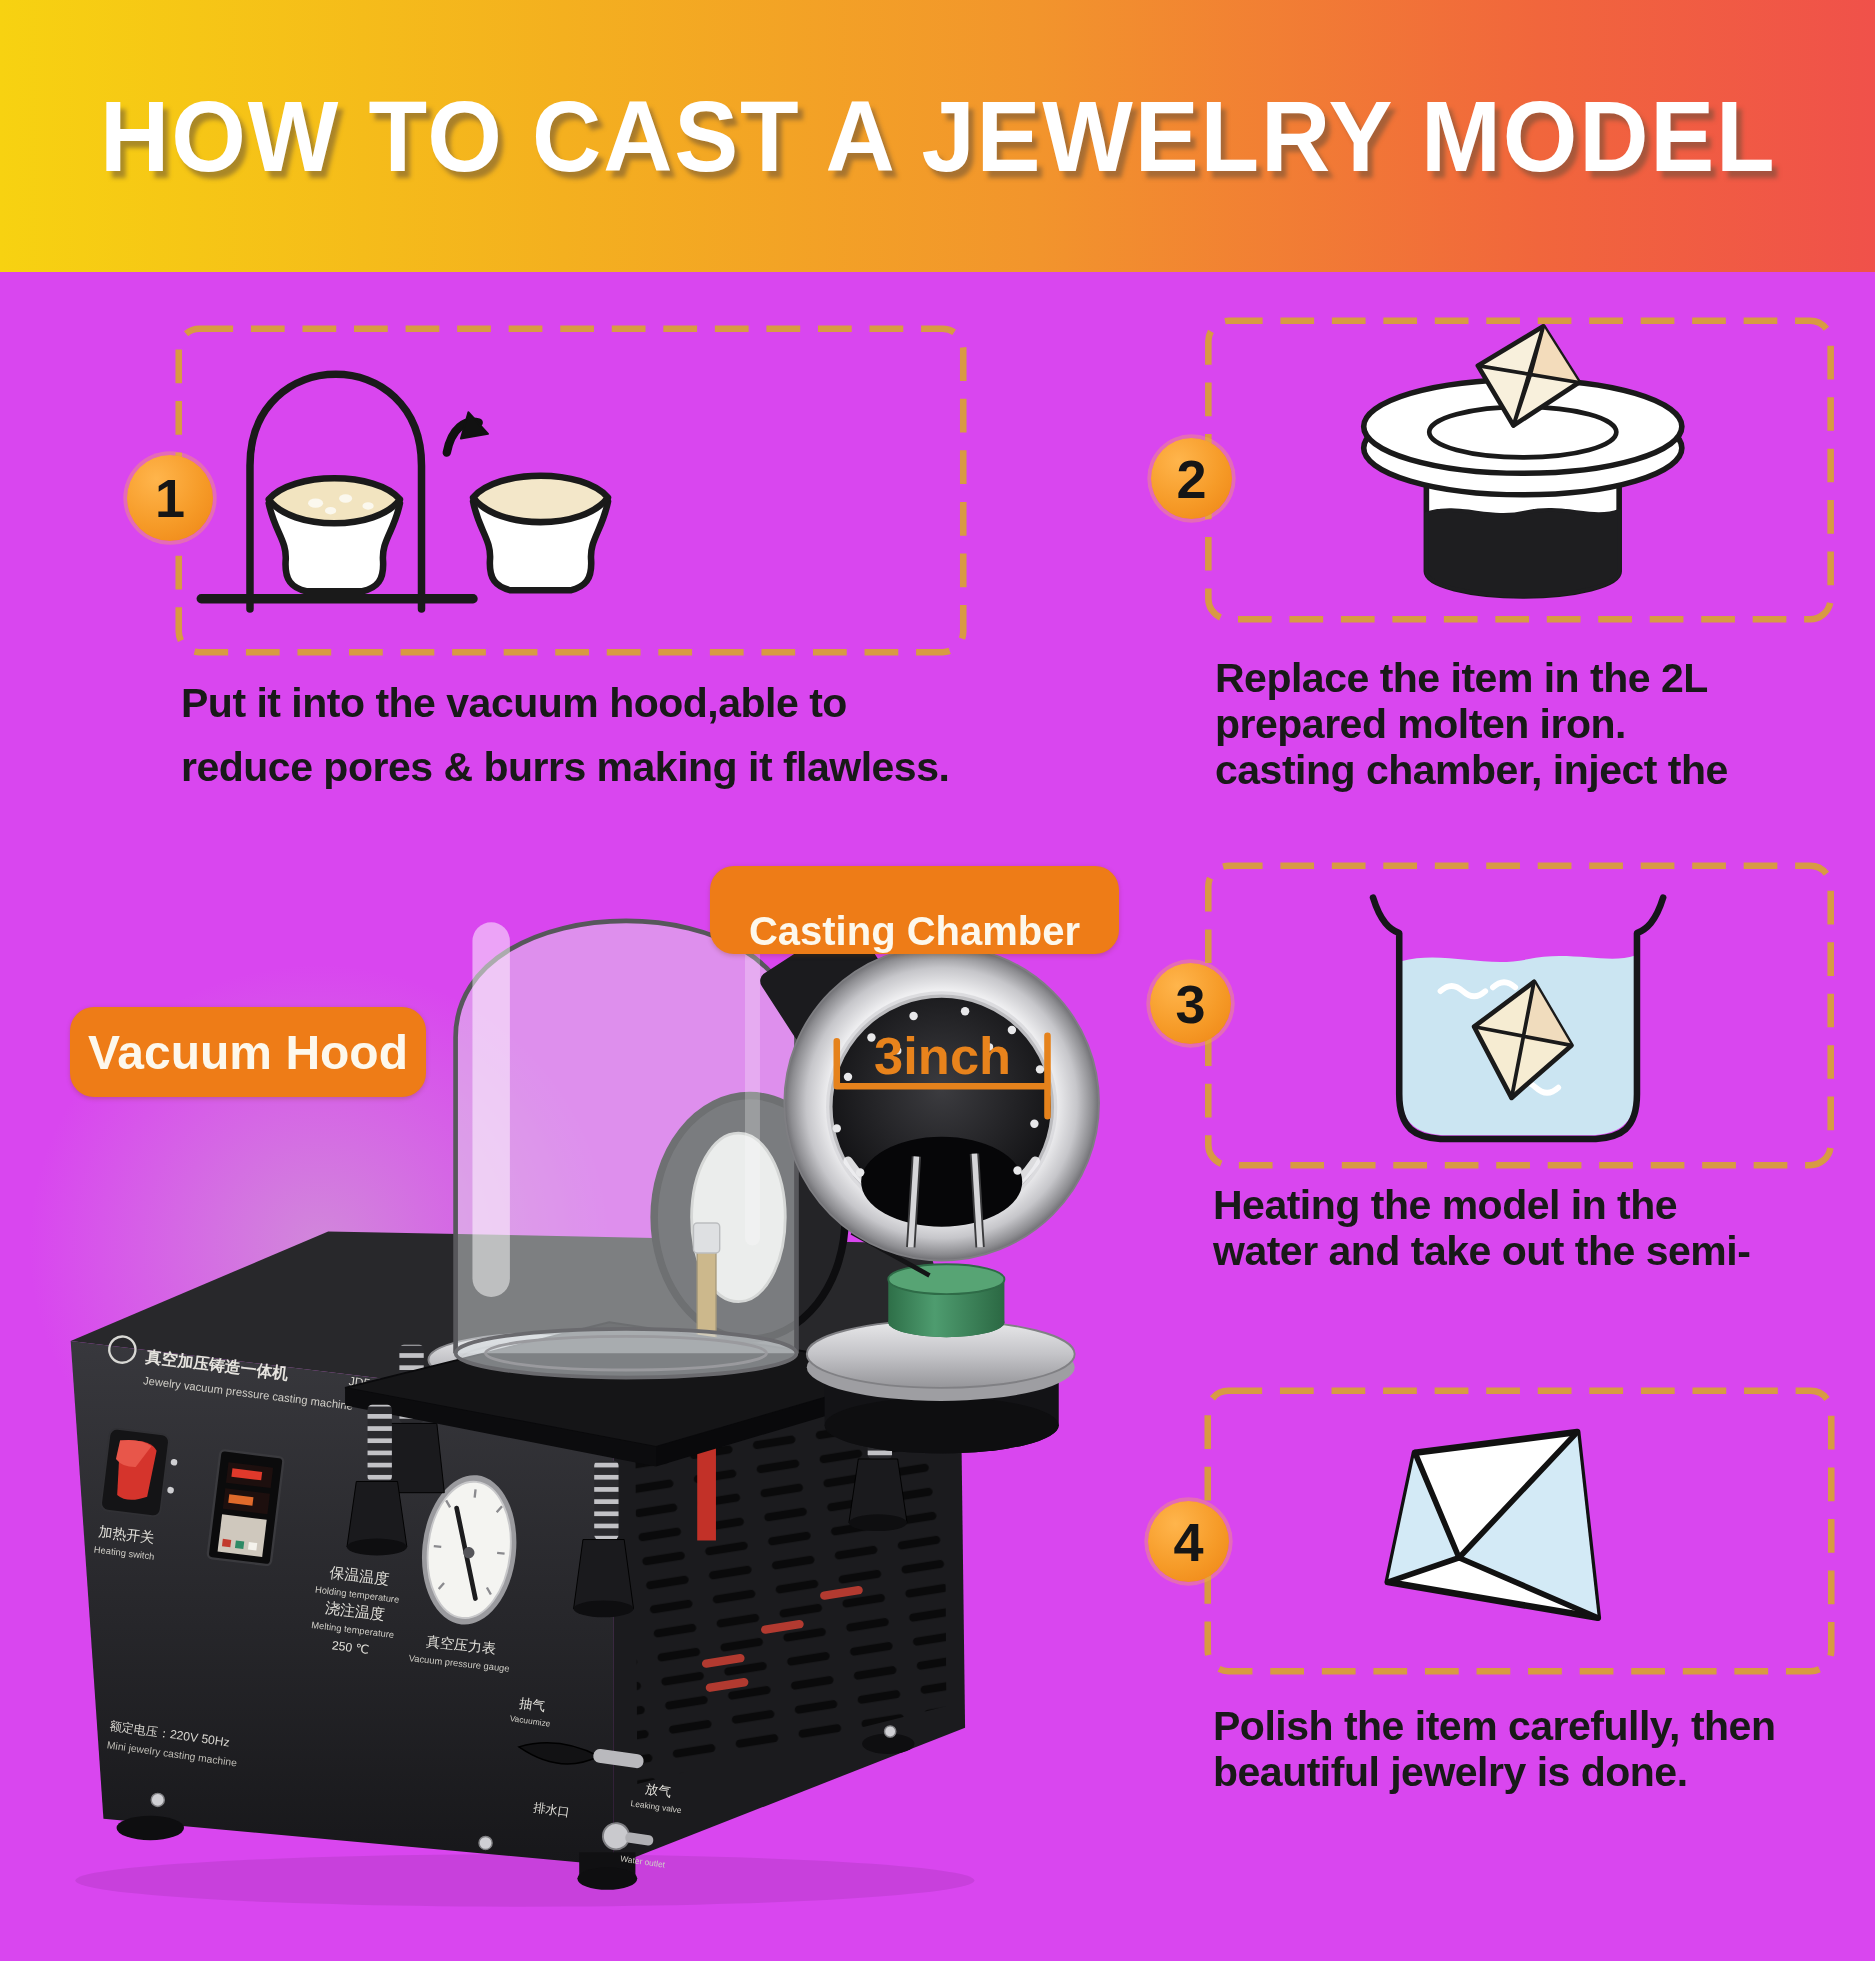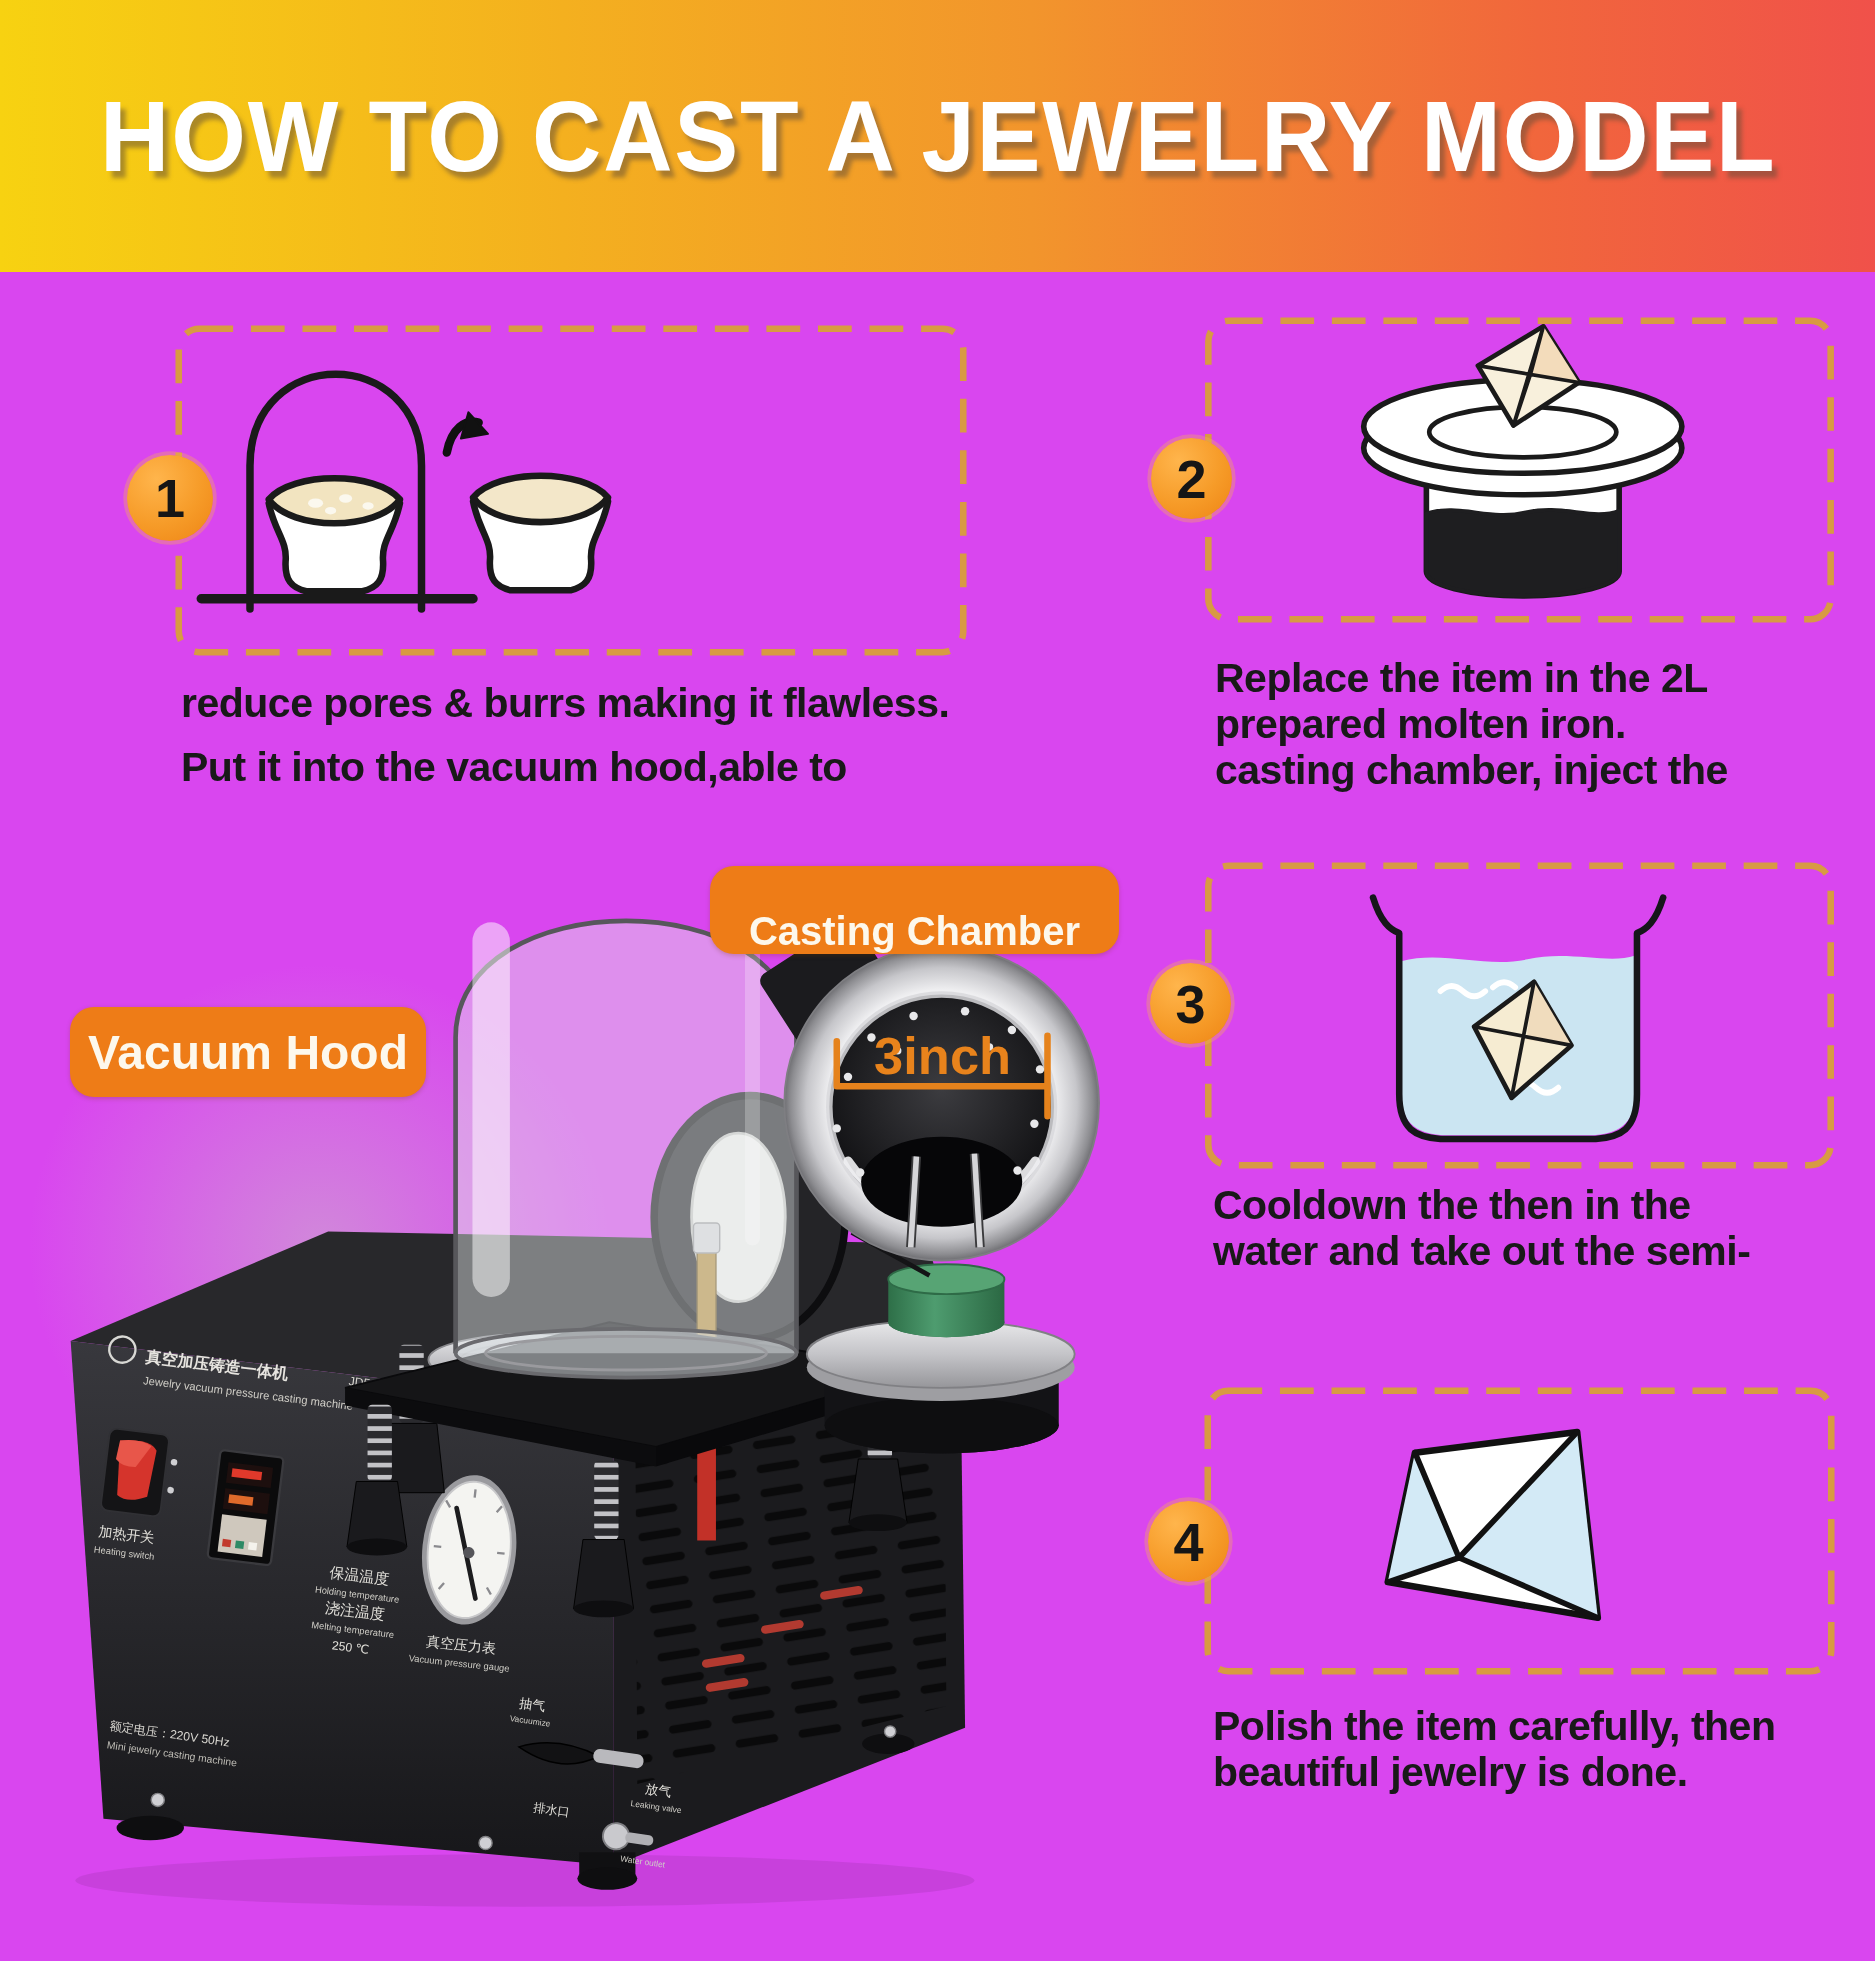--- a/index.html
+++ b/index.html
@@ -65,22 +65,22 @@
           <path d="M 318,188 C 324,219 338,229 336,251 C 335,271 342,279 358,283 L 422,283 C 438,279 445,271 444,251 C 442,229 456,219 462,188" stroke-width="7" fill="#ffffff"></path>
           <path d="M 318,184 C 344,153 436,153 462,184 C 436,219 344,219 318,184 Z" stroke-width="7" fill="#F3E7C9"></path>
         </g>
       </g>
     </svg>
   </div>
   <div class="step-badge" style="left:127px;top:455px;width:86px;height:86px;">
     <span>1</span>
   </div>
   <div class="step-text lh1" style="left:181px;top:671px;">
+    <div class="ln">Put it into the vacuum hood,able to</div>
     <div class="ln">reduce pores &amp; burrs making it flawless.</div>
-    <div class="ln">Put it into the vacuum hood,able to</div>
   </div>
 
   <div class="step-box" style="left:1204px;top:317px;width:631px;height:306px;">
     <svg width="631" height="306" viewBox="0 0 673 327">
       <rect x="4" y="4" width="665" height="319" rx="22" fill="none" stroke="#D89A43" stroke-width="7" stroke-dasharray="36 19"></rect>
       <g stroke="#1a1a1a" stroke-linecap="round" stroke-linejoin="round">
         <g>
 
           <path d="M 237,160 L 237,272 A 103,26 0 0 0 443,272 L 443,160" fill="#ffffff" stroke-width="6"></path>
           <path d="M 237,210 C 272,199 305,218 342,209 C 382,199 414,218 443,207 L 443,272 A 103,26 0 0 1 237,272 Z" fill="#1e1e20" stroke="#1e1e20" stroke-width="4"></path>
@@ -121,21 +121,21 @@
           <path d="M 352,128 L 344,190 L 392,196 Z" fill="#F0DCBD" stroke="none"></path>
           <path d="M 352,128 L 328,252 M 288,176 L 392,196" fill="none" stroke-width="4"></path>
         </g>
       </g>
     </svg>
   </div>
   <div class="step-badge" style="left:1150px;top:963px;width:81px;height:81px;">
     <span>3</span>
   </div>
   <div class="step-text lh2" style="left:1213px;top:1182px;">
-    <div class="ln">Cooldown the then in the</div>
+    <div class="ln">Heating the model in the</div>
     <div class="ln">water and take out the semi-</div>
   </div>
 
   <div class="step-box" style="left:1204px;top:1387px;width:631px;height:288px;">
     <svg width="631" height="288" viewBox="0 0 673 307">
       <rect x="4" y="4" width="665" height="299" rx="22" fill="none" stroke="#D89A43" stroke-width="7" stroke-dasharray="36 19"></rect>
       <g stroke="#111111" stroke-linecap="round" stroke-linejoin="round">
         <path d="M 225,70 L 398,48 L 420,246 L 196,208 Z" fill="#ffffff" stroke-width="7"></path>
         <path d="M 225,70 L 196,208 L 272,182 Z" fill="#D3EAF6" stroke="none"></path>
         <path d="M 398,48 L 420,246 L 272,182 Z" fill="#D3EAF6" stroke="none"></path>

